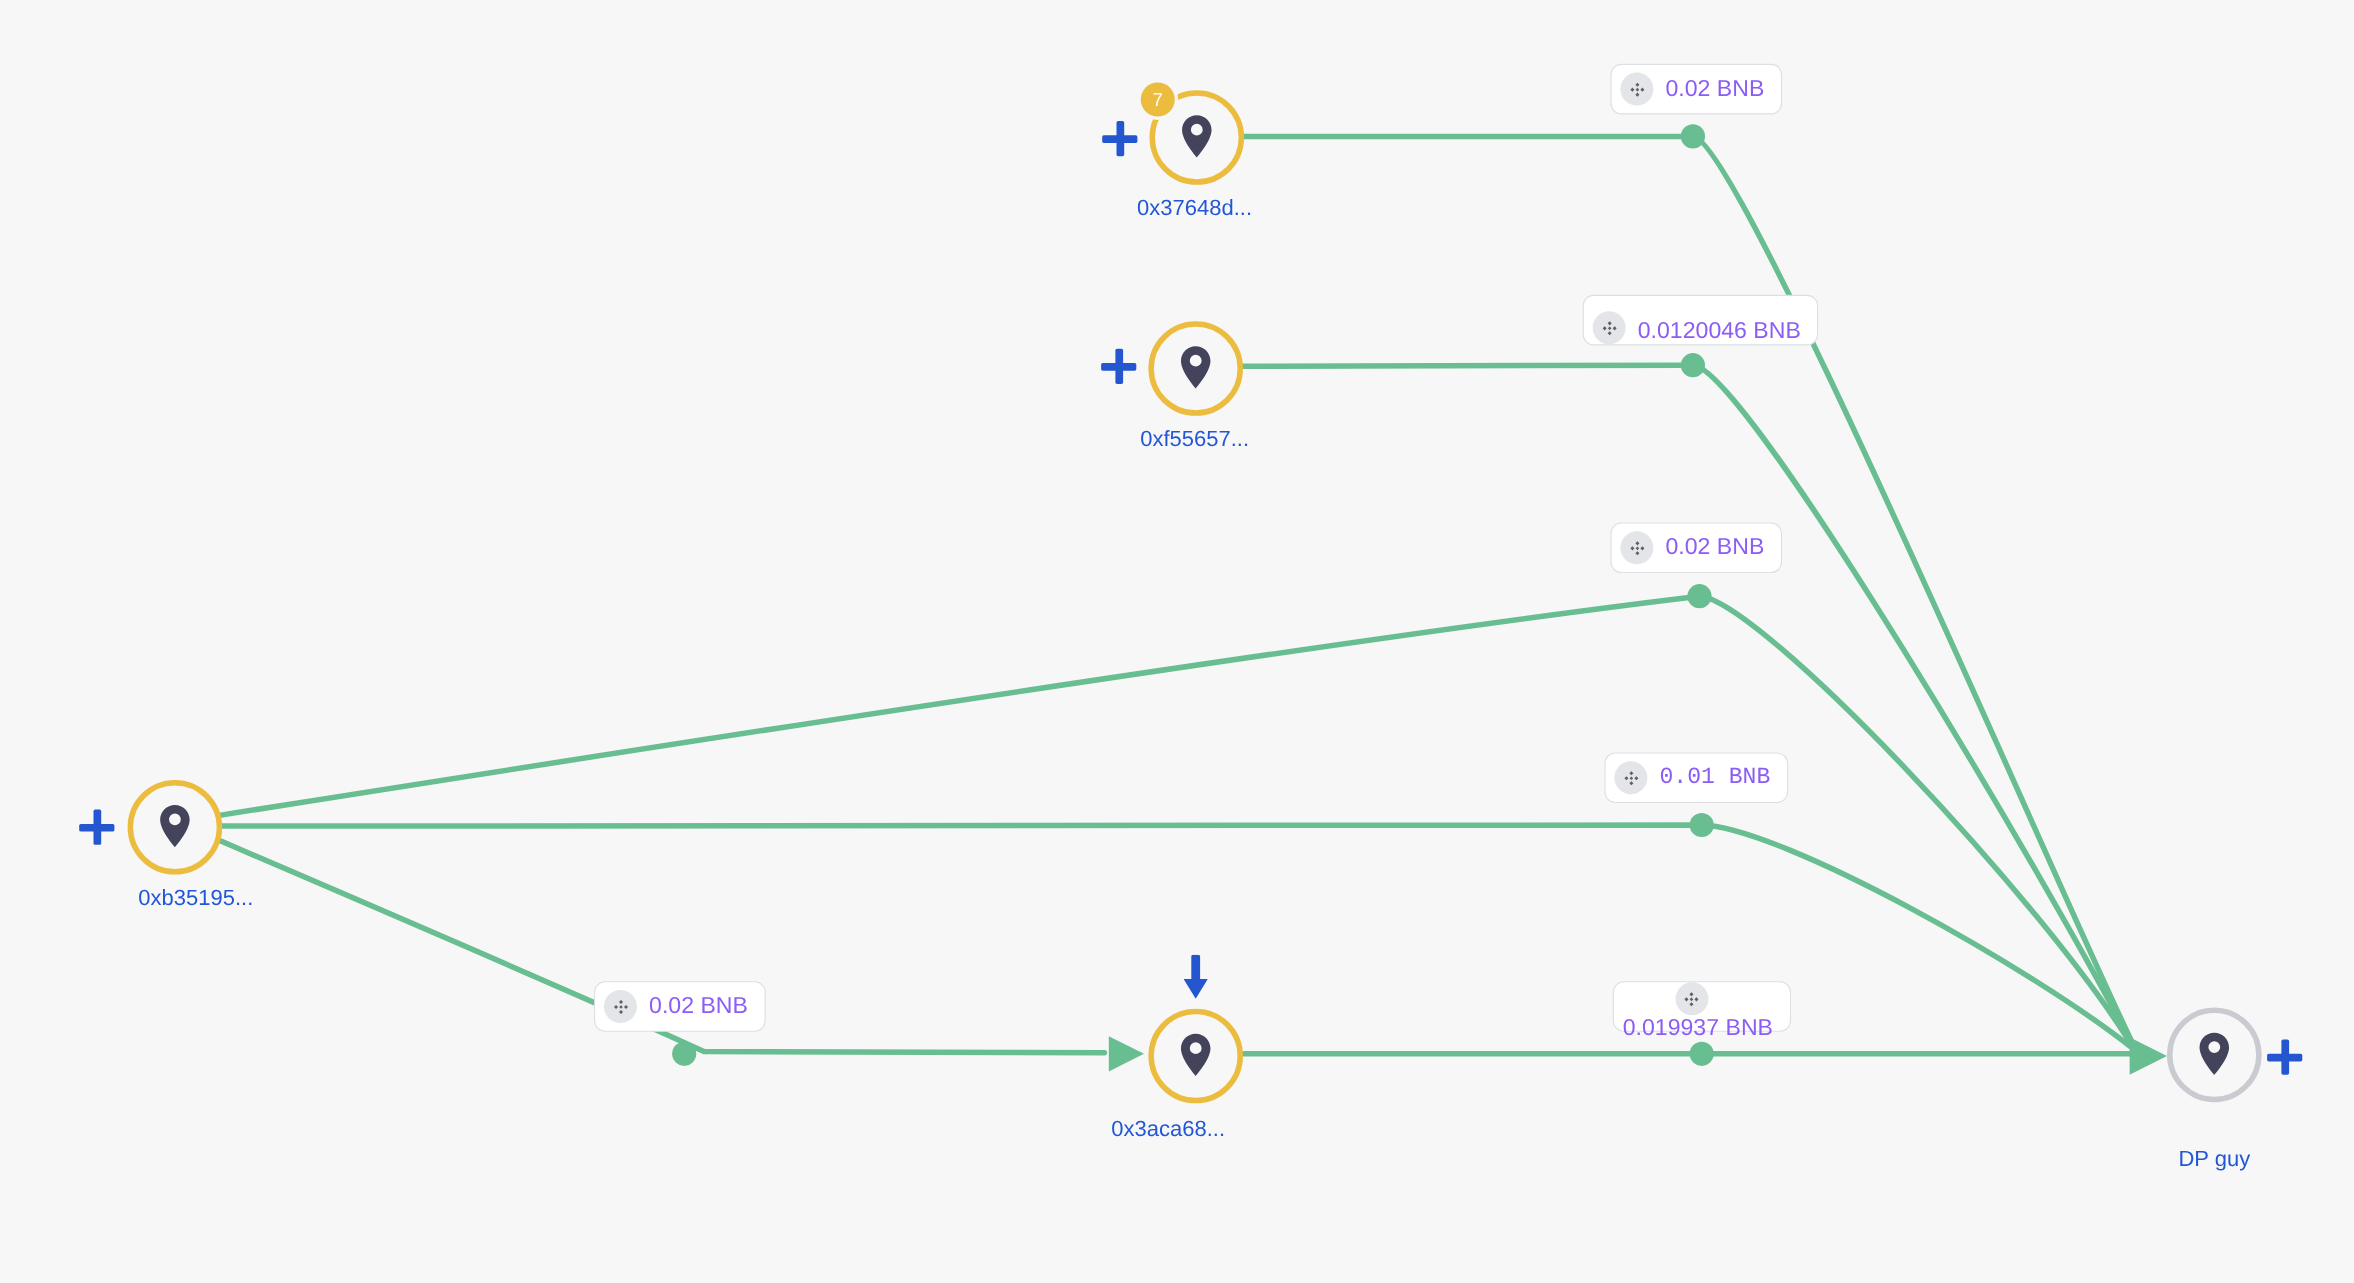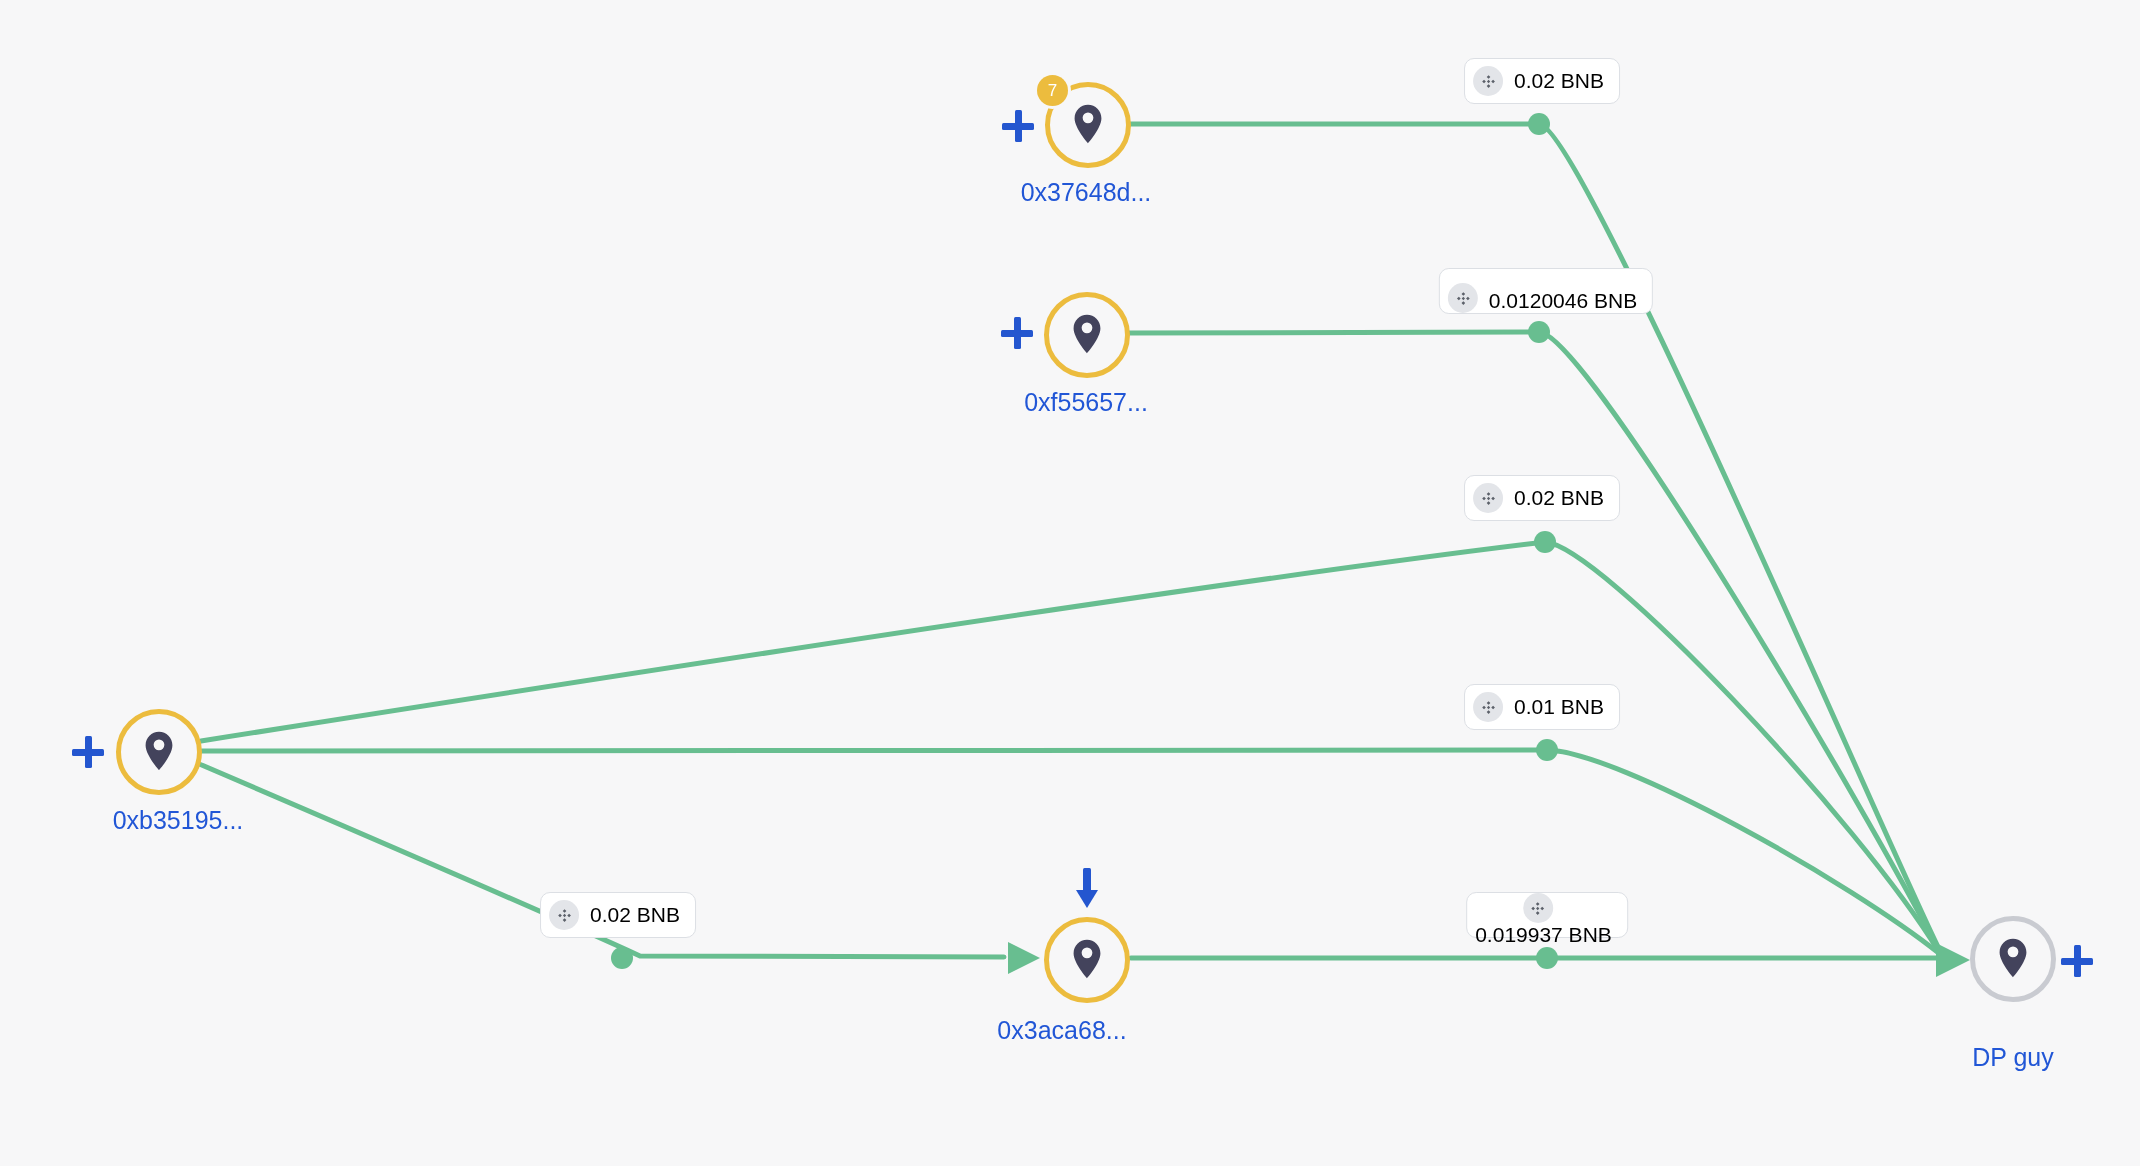--- a/index.html
+++ b/index.html
@@ -11,35 +11,35 @@
   .edge-arrow{fill:#68be90;}
 
   .node-circle{position:absolute;width:76px;height:76px;border-radius:50%;
                border:5px solid #ecbc3e;background:#f7f7f8;z-index:2;
                display:flex;align-items:center;justify-content:center;cursor:pointer;}
   .node-circle.gray{border-color:#c9cbd1;}
   .pin{width:46px;height:46px;margin-top:-2px;}
   .node-badge{position:absolute;width:31px;height:31px;border-radius:50%;background:#ecbc3e;
               color:#fff;font-size:17px;font-weight:500;display:flex;align-items:center;justify-content:center;
               z-index:3;box-shadow:0 0 0 3px #f7f7f8;}
-  .node-label{position:absolute;width:220px;text-align:center;color:#2156d6;font-size:25px;z-index:2;cursor:pointer;}
+  .node-label{position:absolute;width:220px;text-align:center;color:#2156d6;font-size:20px;z-index:2;cursor:pointer;}
 
   .plus{position:absolute;width:32px;height:32px;z-index:2;cursor:pointer;}
   .plus::before,.plus::after{content:"";position:absolute;background:#2456cf;border-radius:1.5px;}
   .plus::before{left:0;top:12.5px;width:32px;height:7px;}
   .plus::after{left:12.5px;top:0;width:7px;height:32px;}
 
   .down-arrow{position:absolute;z-index:2;}
 
   .chip{position:absolute;transform:translate(-50%,-50%);z-index:4;display:flex;align-items:center;
         background:#ffffff;border:1.5px solid #dcdfe4;border-radius:10px;height:46px;
         padding:0 15px 0 8px;box-sizing:border-box;cursor:pointer;white-space:nowrap;}
   .chip .coin{width:30px;height:30px;border-radius:50%;background:#e3e5e9;
               display:flex;align-items:center;justify-content:center;margin-right:11px;flex:0 0 auto;}
-  .chip .amt{color:#000000;font-size:21px;}
+  .chip .amt{color:#8b5cf6;font-size:21px;}
 </style>
 </head>
 <body>
 
 <div id="canvas">
 
   <svg class="edges" width="2140" height="1166">
     <path class="edge-line" d="M 1129 124 L 1539 124 C 1580 124 1880 830 1940 951"></path>
     <path class="edge-line" d="M 1128 333 L 1539 332 C 1585 332 1870 815 1939 951"></path>
     <path class="edge-line" d="M 201 741 Q 1200 583 1545 542 C 1600 545 1860 822 1939 952"></path>
@@ -122,21 +122,21 @@
 
   <div class="chip" style="left:1542px;top:498px;">
     <span class="coin">
       <svg width="17" height="17" viewBox="0 0 24 24">
           <path fill="#5c616a" d="M12 3l2.6 2.6L12 8.2 9.4 5.6 12 3zM5.6 9.4 8.2 12l-2.6 2.6L3 12l2.6-2.6zm12.8 0L21 12l-2.6 2.6L15.8 12l2.6-2.6zM12 15.8l2.6 2.6L12 21l-2.6-2.6 2.6-2.6zM12 9.7l2.3 2.3-2.3 2.3L9.7 12 12 9.7z"></path>
         </svg>
     </span>
     <span class="amt">0.02 BNB</span>
   </div>
 
-  <div class="chip" style="left:1542px;top:707px;">
+  <div class="chip" style="left:1542px;top:707px;font-family:Liberation Mono, monospace;">
     <span class="coin">
       <svg width="17" height="17" viewBox="0 0 24 24">
           <path fill="#5c616a" d="M12 3l2.6 2.6L12 8.2 9.4 5.6 12 3zM5.6 9.4 8.2 12l-2.6 2.6L3 12l2.6-2.6zm12.8 0L21 12l-2.6 2.6L15.8 12l2.6-2.6zM12 15.8l2.6 2.6L12 21l-2.6-2.6 2.6-2.6zM12 9.7l2.3 2.3-2.3 2.3L9.7 12 12 9.7z"></path>
         </svg>
     </span>
     <span class="amt">0.01 BNB</span>
   </div>
 
   <div class="chip" style="left:618px;top:915px;">
     <span class="coin">

